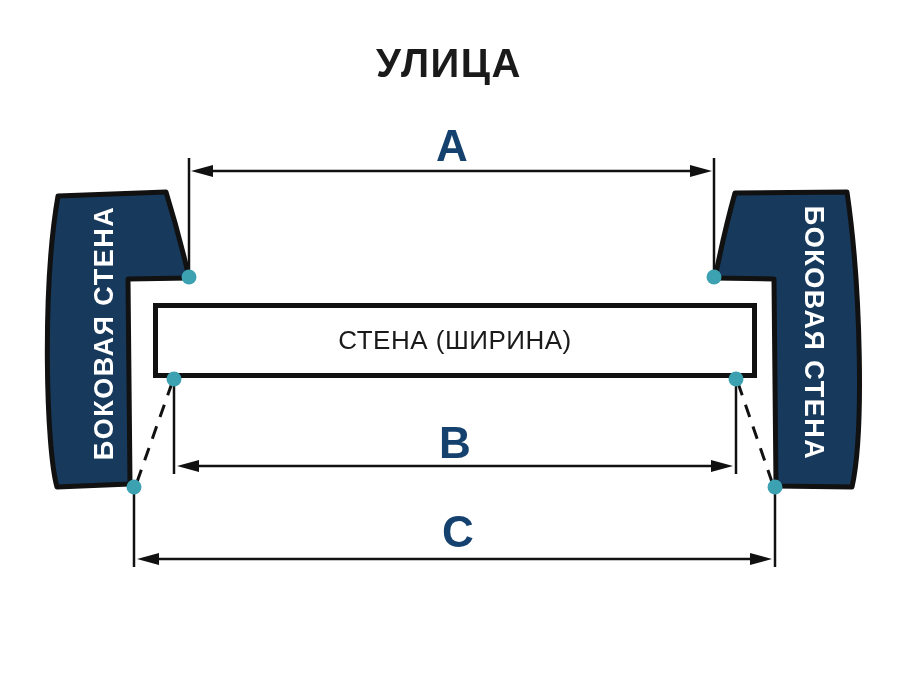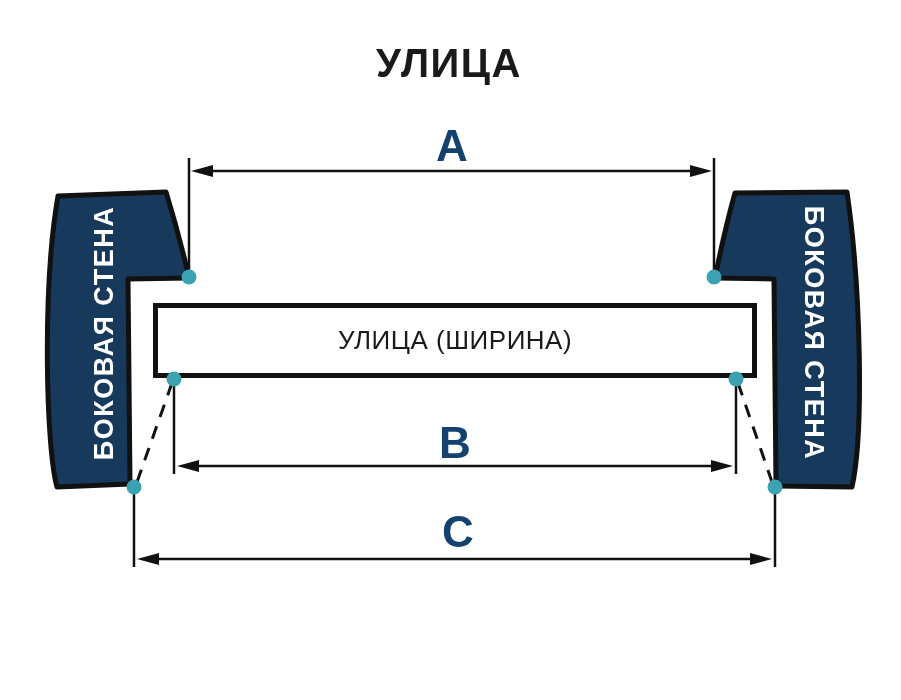--- a/index.html
+++ b/index.html
@@ -66,21 +66,21 @@
     <circle class="dot" cx="174" cy="379" r="7.5"></circle>
     <circle class="dot" cx="736" cy="379" r="7.5"></circle>
     <circle class="dot" cx="134" cy="487" r="7.5"></circle>
     <circle class="dot" cx="775" cy="487" r="7.5"></circle>
   </svg>
 
   <div class="lbl title" style="left:449px;top:63px;">УЛИЦА</div>
 
   <div class="lbl dim" style="left:452px;top:146px;">A</div>
 
-  <div class="lbl window-text" style="left:455px;top:340px;">УЛИЦА (ШИРИНА)</div>
+  <div class="lbl window-text" style="left:455px;top:340px;">СТЕНА (ШИРИНА)</div>
 
   <div class="lbl dim" style="left:455px;top:443px;">B</div>
 
   <div class="lbl dim" style="left:458px;top:532px;">C</div>
 
 
   <div class="lbl wall-text rot-ccw" style="left:104px;top:333px;">БОКОВАЯ СТЕНА</div>
 
   <div class="lbl wall-text rot-cw" style="left:813px;top:333px;">БОКОВАЯ СТЕНА</div>
 </div>

